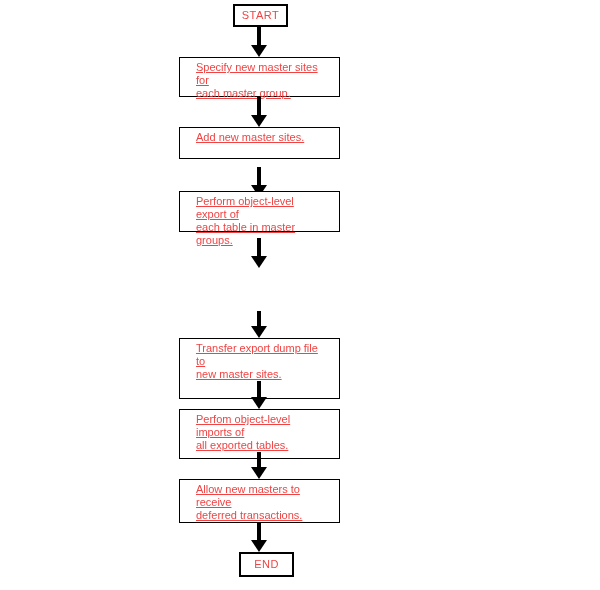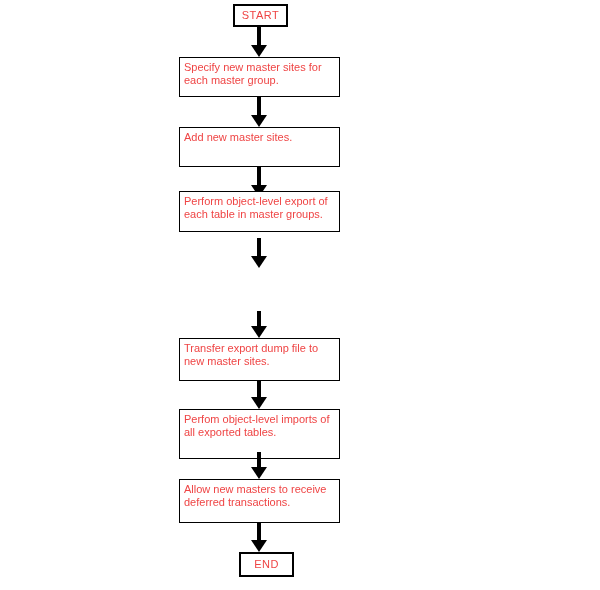--- a/index.html
+++ b/index.html
@@ -30,28 +30,29 @@
     border-width: 2px;
     display: flex;
     align-items: center;
     justify-content: center;
     letter-spacing: 0.5px;
     white-space: nowrap;
   }
   .process {
     left: 166px;
     width: 161px;
-    padding: 3px 4px;
+    padding: 3px 16px;
+    text-decoration: underline;
   }
   .pos-start { left: 220px; top: 4px;   width: 55px; height: 23px; }
   .pos-1     { top: 57px;  height: 40px; }
-  .pos-2     { top: 127px; height: 40px; }
+  .pos-2     { top: 127px; height: 32px; }
   .pos-3     { top: 191px; height: 41px; }
   .pos-4     { top: 268px; height: 43px; }
-  .pos-5     { top: 338px; height: 43px; }
+  .pos-5     { top: 338px; height: 61px; }
   .pos-6     { top: 409px; height: 50px; }
   .pos-7     { top: 479px; height: 44px; }
   .pos-end   { left: 226px; top: 552px; width: 55px; height: 25px; }
 
   .arrow {
     position: absolute;
     left: 238px;
     width: 16px;
   }
   .arrow .shaft {

